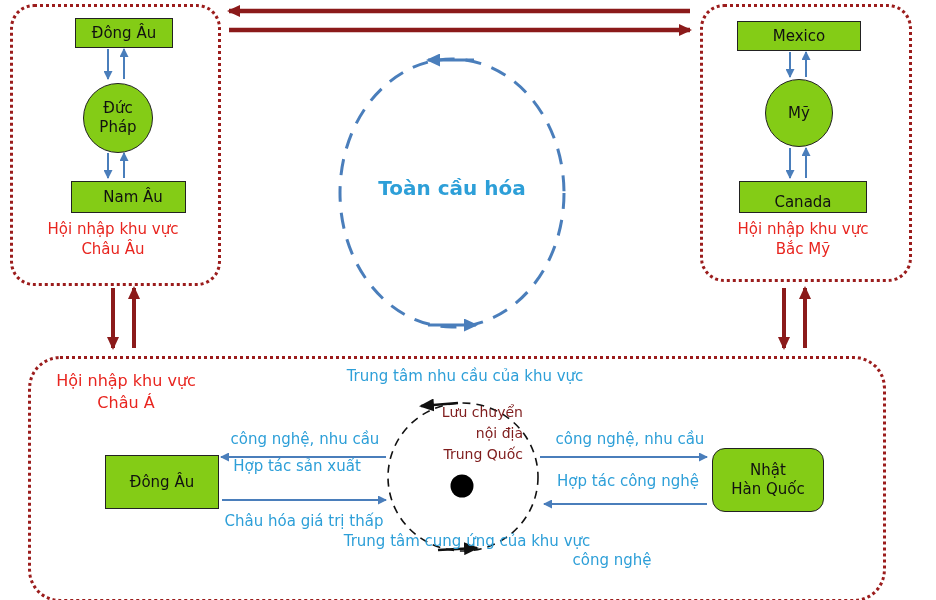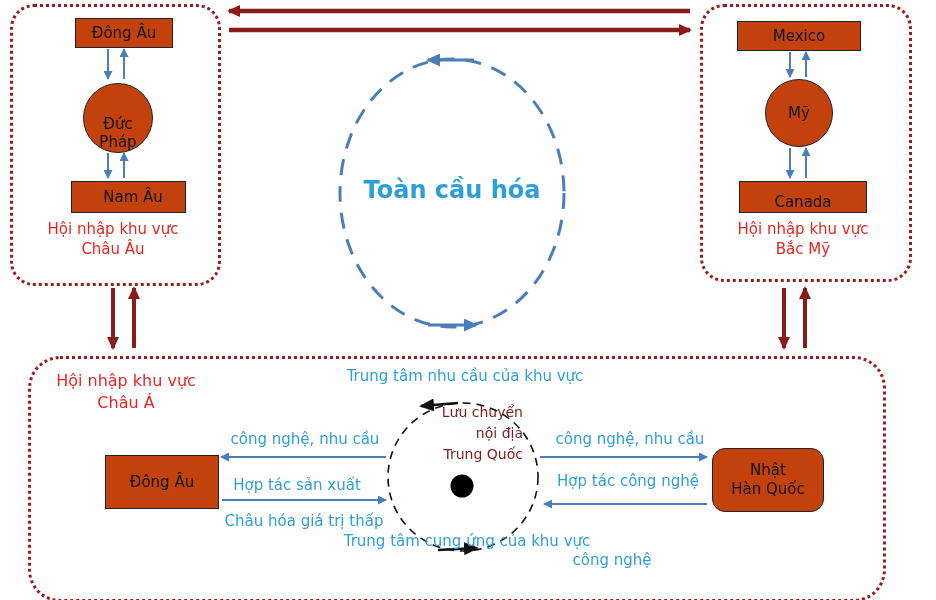--- a/index.html
+++ b/index.html
@@ -5,35 +5,35 @@
   html,body{margin:0;padding:0;background:#fff;}
   .canvas{
     position:relative;width:936px;height:600px;background:#fff;overflow:hidden;
     font-family:"DejaVu Sans","Liberation Sans",sans-serif;color:#111;
   }
   .overlay{position:absolute;left:0;top:0;width:936px;height:600px;pointer-events:none;}
   .region-frame{
     position:absolute;border:3px dotted #9b1c1c;border-radius:24px;background:transparent;
   }
   .node{
-    position:absolute;border:1.6px solid #222;background:#c2410c;
+    position:absolute;border:1.6px solid #222;background:#84cc16;
     display:flex;align-items:center;justify-content:center;
     font-size:15px;text-align:center;white-space:pre-line;line-height:1.25;
   }
   .circle-node{border-radius:50%;}
   .caption-red{
     position:absolute;color:#e8251f;font-size:15px;text-align:center;
     white-space:pre-line;line-height:1.35;
   }
   .caption-red.big{font-size:16px;}
   .blue-label{
     position:absolute;color:#2d9fd8;font-size:15px;text-align:center;white-space:pre-line;
   }
   .globe-label{
-    position:absolute;color:#2d9fd8;font-size:24px;font-weight:600;text-align:center;
+    position:absolute;color:#2d9fd8;font-size:20px;font-weight:600;text-align:center;
   }
   .hub-text{
     position:absolute;color:#7f1d1d;font-size:14px;line-height:1.5;
     text-align:right;white-space:pre-line;
   }
 </style>
 </head>
 <body>
 
 <div class="canvas">
@@ -86,21 +86,21 @@
     <line x1="222" y1="500" x2="386" y2="500" stroke="#4a7ebb" stroke-width="2" marker-end="url(#mb)"></line>
     <line x1="540" y1="457" x2="707" y2="457" stroke="#4a7ebb" stroke-width="2" marker-end="url(#mb)"></line>
     <line x1="707" y1="504" x2="544" y2="504" stroke="#4a7ebb" stroke-width="2" marker-end="url(#mb)"></line>
   </svg>
 
   <div>
     <div class="region-frame" style="left:10px;top:4px;width:205px;height:276px;"></div>
     <div class="node" style="left:75px;top:18px;width:96px;height:28px;">
       <span>Đông Âu</span>
     </div>
-    <div class="node circle-node" style="left:83px;top:83px;width:68px;height:68px;align-items:flex-end;">
+    <div class="node circle-node" style="left:83px;top:83px;width:68px;height:68px;">
       <span>Đức
 Pháp</span>
     </div>
     <div class="node" style="left:71px;top:181px;width:104px;height:30px;padding-left:9px;">
       <span>Nam Âu</span>
     </div>
     <div class="caption-red" style="left:20px;top:219px;width:186px;">Hội nhập khu vực
 Châu Âu</div>
   </div>
 
@@ -135,21 +135,21 @@
 
     <div class="node" style="left:105px;top:455px;width:112px;height:52px;">
       <span>Đông Âu</span>
     </div>
     <div class="node" style="left:712px;top:448px;width:110px;height:62px;border-radius:13px;">
       <span>Nhật
 Hàn Quốc</span>
     </div>
 
     <div class="blue-label" style="left:225px;top:430px;width:160px;">công nghệ, nhu cầu</div>
-    <div class="blue-label" style="left:222px;top:476px;width:150px;">Hợp tác sản xuất</div>
+    <div class="blue-label" style="left:222px;top:457px;width:150px;">Hợp tác sản xuất</div>
     <div class="blue-label" style="left:218px;top:512px;width:172px;">Châu hóa giá trị thấp</div>
 
     <div class="blue-label" style="left:550px;top:430px;width:160px;">công nghệ, nhu cầu</div>
     <div class="blue-label" style="left:548px;top:472px;width:160px;">Hợp tác công nghệ</div>
     <div class="blue-label" style="left:552px;top:514px;width:120px;margin-top:37px;">công nghệ</div>
   </div>
 
 </div>
 
 </body></html>

